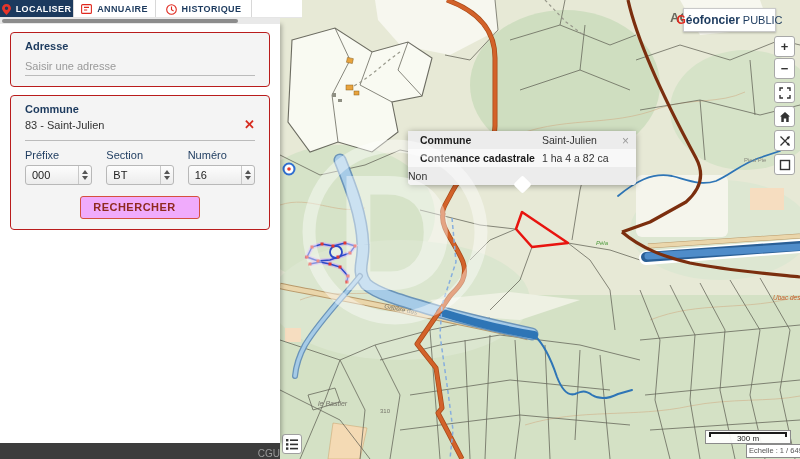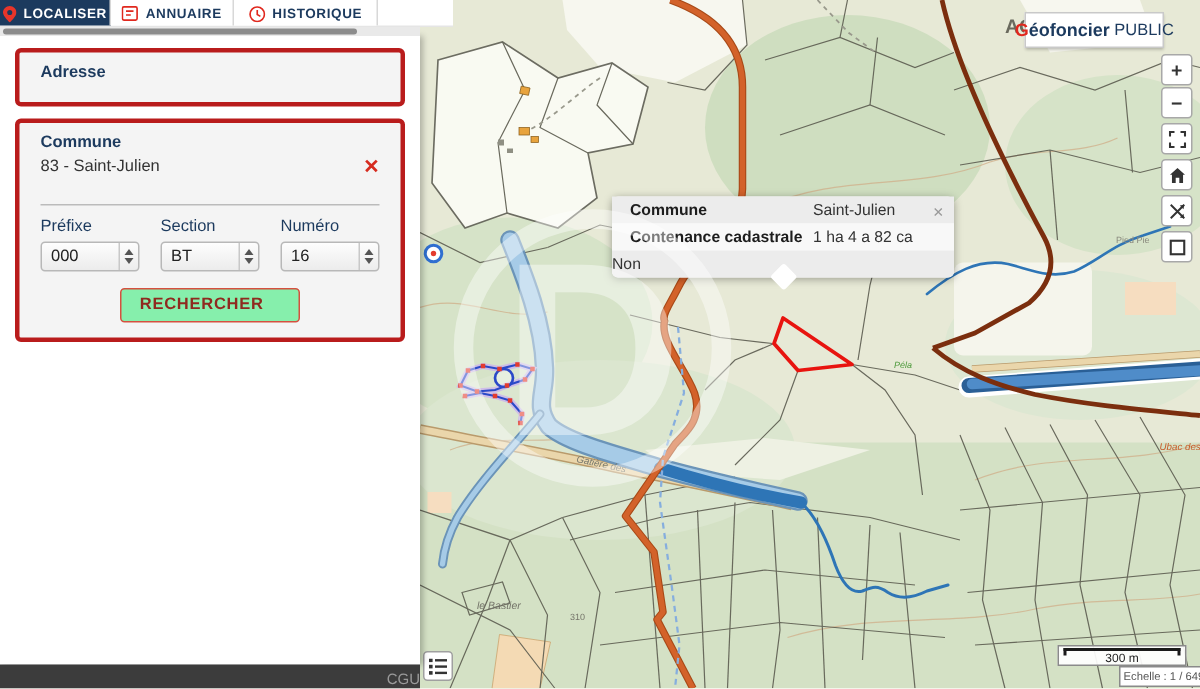--- a/index.html
+++ b/index.html
@@ -15,37 +15,37 @@
   .tab { display:flex; align-items:center; justify-content:center; gap:5px; height:18px; flex:none; border-right:1px solid #d8d8d8; background:#fff; cursor:pointer; }
   .tab .tlabel { font-size:9px; font-weight:bold; color:#1c3a5e; letter-spacing:.4px; white-space:nowrap; }
   .tab.active { background:#1c3a5e; }
   .tab.active .tlabel { color:#fff; }
   .t0{width:74px;} .t1{width:86px;} .t2{width:82px;} .t3{width:96px;}
   .tabscroll { position:absolute; left:0; top:18px; width:280px; height:6px; background:#e9e9e9; z-index:60; }
   .tabscroll .thumb { position:absolute; left:2px; top:1px; width:236px; height:4px; border-radius:2px; background:#8c8c8c; }
 
   
   .sidepanel { position:absolute; left:0; top:24px; width:280px; height:419px; background:#fff; z-index:55; box-shadow:2px 0 4px rgba(0,0,0,.25); }
-  .card { margin:8px 10px 0 10px; background:#f4f4f4; border:3px solid #b91c1c; border-radius:4px; padding:7px 14px 10px 14px; }
+  .card { margin:8px 10px 0 10px; background:#f4f4f4; border:1px solid #b91c1c; border-radius:4px; padding:7px 14px 10px 14px; }
   .card-title { font-size:11px; font-weight:bold; color:#1c3a5e; margin-bottom:4px; }
   .addr-input { width:100%; border:none; outline:none; background:transparent; border-bottom:1px solid #bbb; font-size:11px; color:#333; padding:2px 0 3px 0; }
   .addr-input::placeholder { color:#9a9a9a; }
-  .commune-row { display:flex; align-items:center; border-bottom:1px solid #bbb; padding-bottom:19px; }
+  .commune-row { display:flex; align-items:center; border-bottom:1px solid #bbb; padding-bottom:9px; }
   .commune-value { flex:1; font-size:11px; color:#333; }
   .clear-x { color:#d62b1f; font-size:13px; font-weight:bold; line-height:10px; cursor:pointer; }
   .fields { display:flex; gap:14px; margin-top:8px; }
   .field { flex:1; }
   .field-label { font-size:11px; font-weight:normal; color:#1c3a5e; margin-bottom:4px; }
   .selectbox { display:flex; align-items:center; height:20px; background:linear-gradient(#fdfdfd,#ececec); border:1px solid #b8b8b8; border-radius:3px; cursor:pointer; }
   .selectbox .val { flex:1; font-size:11px; color:#222; padding-left:6px; }
   .stepper { width:13px; height:100%; display:flex; flex-direction:column; align-items:center; justify-content:center; gap:2px; border-left:1px solid #c8c8c8; }
   .tri-up { width:0; height:0; border-left:3px solid transparent; border-right:3px solid transparent; border-bottom:4px solid #555; }
   .tri-dn { width:0; height:0; border-left:3px solid transparent; border-right:3px solid transparent; border-top:4px solid #555; }
   .search-row { text-align:center; margin-top:11px; }
-  .search-btn { display:inline-block; width:120px; background:#86efac; border:1px solid #d5503f; border-radius:3px; color:#8f2a1f; font-weight:bold; font-size:11px; letter-spacing:.5px; padding:4px 11px 5px 0; cursor:pointer; }
+  .search-btn { display:inline-block; width:120px; background:#f0abfc; border:1px solid #d5503f; border-radius:3px; color:#8f2a1f; font-weight:bold; font-size:11px; letter-spacing:.5px; padding:4px 11px 5px 0; cursor:pointer; }
   .sidefooter { position:absolute; left:0; top:443px; width:280px; height:28px; background:#3c3c3c; z-index:56; text-align:right; }
   .sidefooter span { font-size:10px; color:#9a9a9a; line-height:16px; cursor:pointer; }
 
   
   .logo { position:absolute; left:683px; top:8px; width:93px; height:24px; background:#fff; border:1px solid #c9c9c9; box-shadow:0 1px 2px rgba(0,0,0,.25); z-index:50; display:flex; align-items:center; justify-content:center; white-space:nowrap; }
   .logo .g { color:#e0281e; font-weight:bold; font-size:12px; }
   .logo .nm { color:#1c3a5e; font-weight:bold; font-size:12px; }
   .logo .pub { color:#1c3a5e; font-size:11px; margin-left:3px; }
 
   
@@ -297,20 +297,21 @@
       <span class="tlabel">HISTORIQUE</span>
     </div>
   </div>
   <div class="tabscroll">
     <div class="thumb"></div>
   </div>
 
   <div class="sidepanel">
     <div class="card">
       <div class="card-title">Adresse</div>
+      <input class="addr-input" type="text" placeholder="Saisir une adresse" style="">
     </div>
     <div class="card">
       <div class="card-title">Commune</div>
       <div class="commune-row">
         <span class="commune-value">83 - Saint-Julien</span>
         <span class="clear-x">✕</span>
       </div>
       <div class="fields">
         <div class="field">
           <div class="field-label">Préfixe</div>

